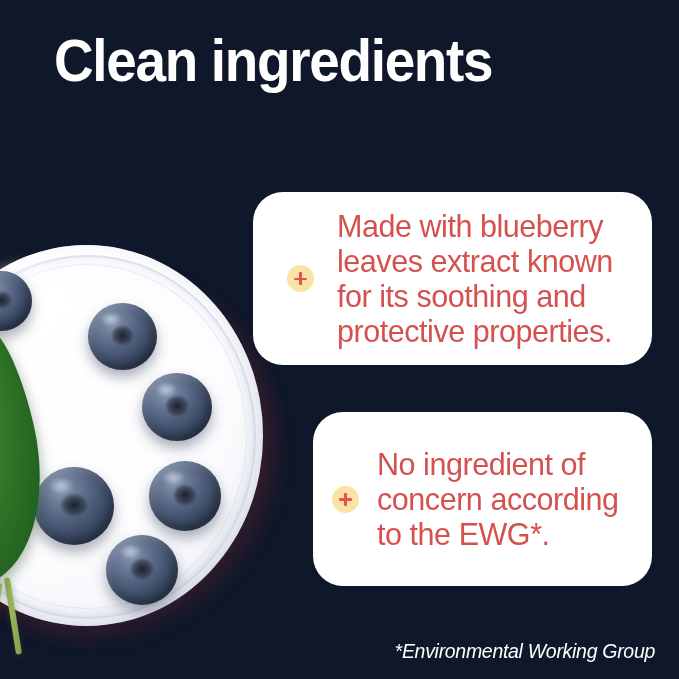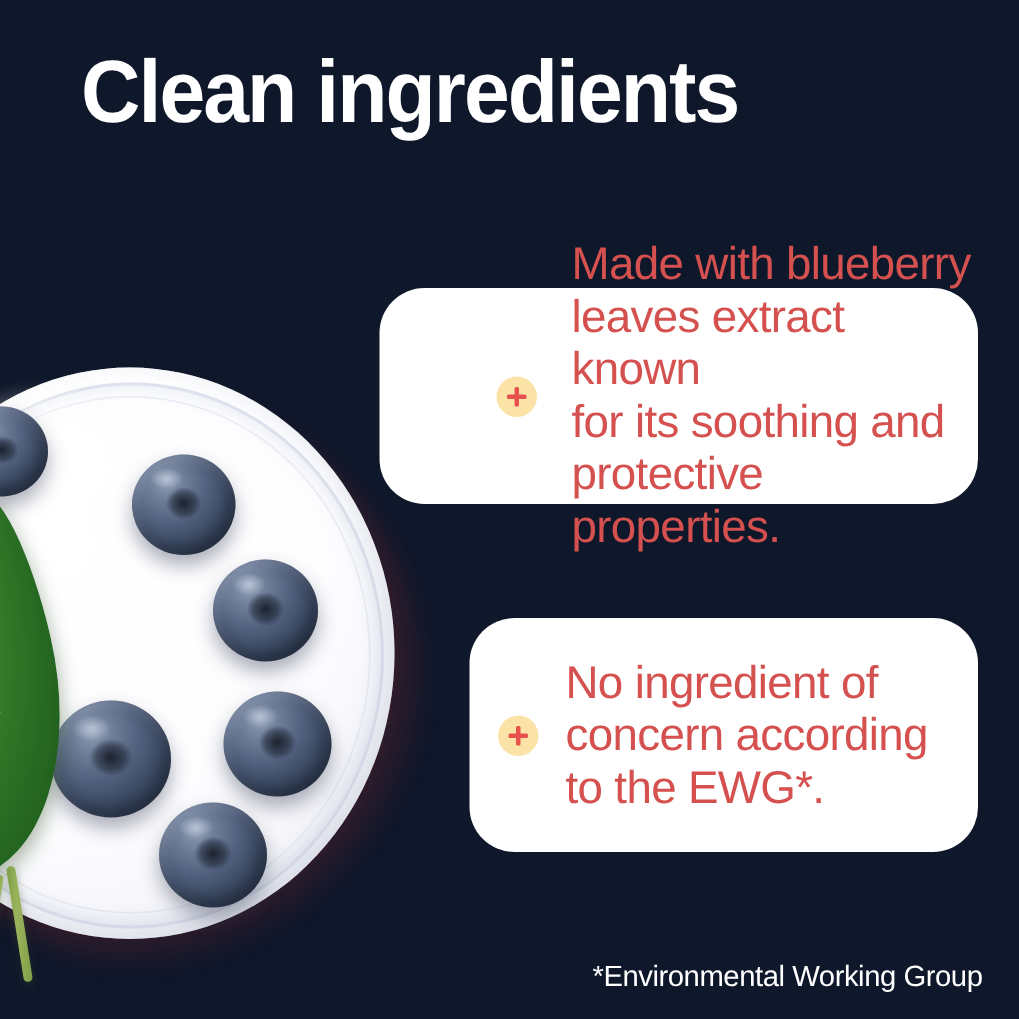--- a/index.html
+++ b/index.html
@@ -171,22 +171,22 @@
 
   
   .card {
     position: absolute;
     background: #ffffff;
     border-radius: 30px;
     display: flex;
     align-items: center;
     box-sizing: border-box;
   }
-  .card-1 { left: 253px; top: 192px; width: 399px; height: 144px; padding-left: 44px; }
-  .card-2 { left: 313px; top: 412px; width: 339px; height: 156px; }
+  .card-1 { left: 253px; top: 192px; width: 399px; height: 173px; }
+  .card-2 { left: 313px; top: 412px; width: 339px; height: 174px; }
 
   .badge {
     flex: 0 0 auto;
     width: 27px;
     height: 27px;
     border-radius: 50%;
     background: #fbe3a8;
     position: relative;
   }
   .card-1 .badge { margin-left: 34px; }
@@ -215,20 +215,21 @@
   .card-1 .card-text { margin-left: 23px; }
   .card-2 .card-text { margin-left: 18px; }
 
   
   .footnote {
     position: absolute;
     right: 24px;
     bottom: 16px;
     color: #ffffff;
     font-size: 19.5px;
+    font-style: italic;
     letter-spacing: -0.3px;
     white-space: nowrap;
   }
 </style>
 </head>
 <body>
 
 <div id="poster">
 
   <div class="title">Clean ingredients</div>

